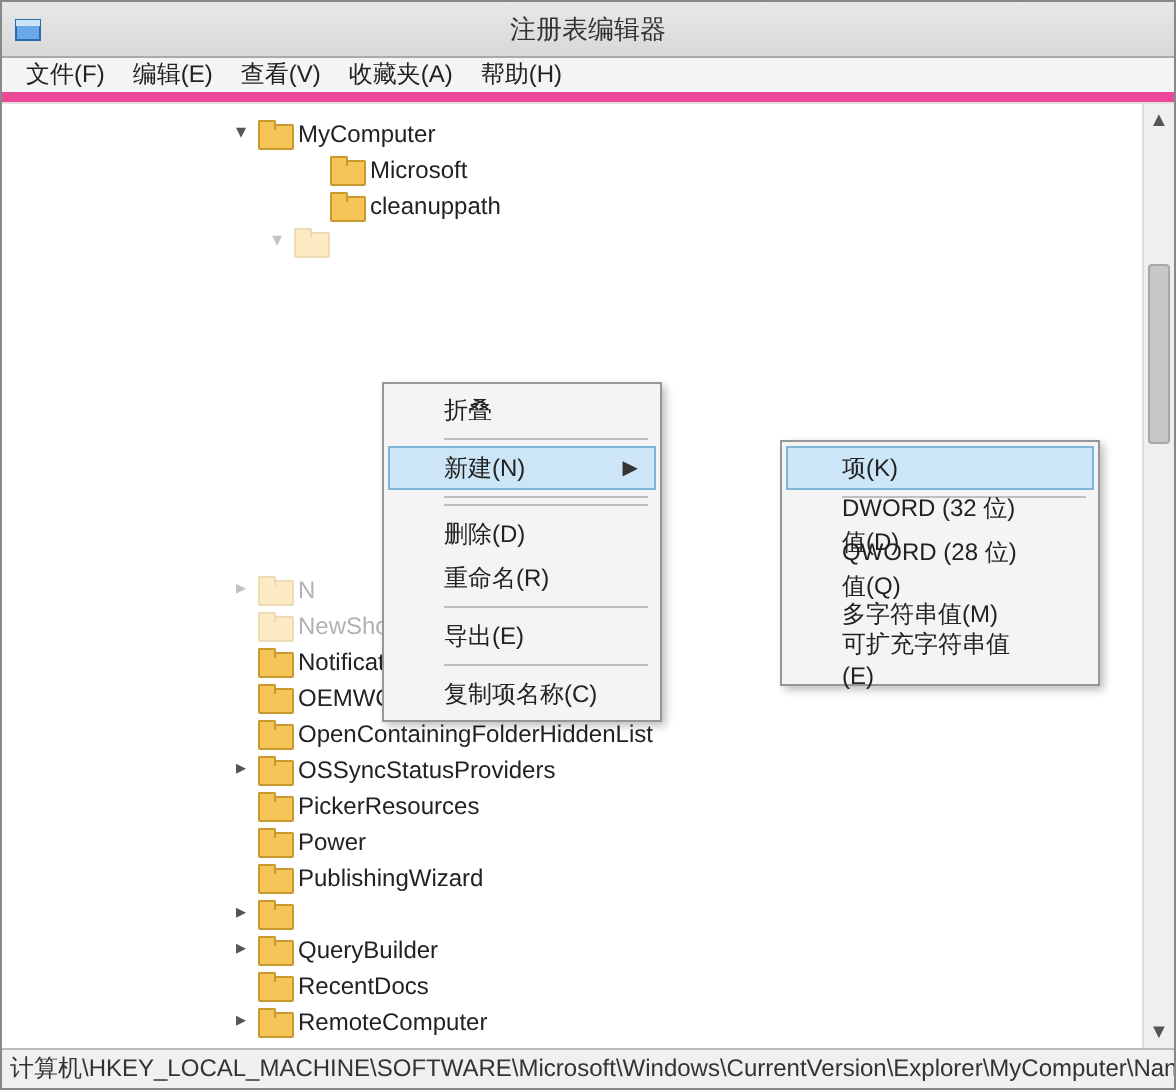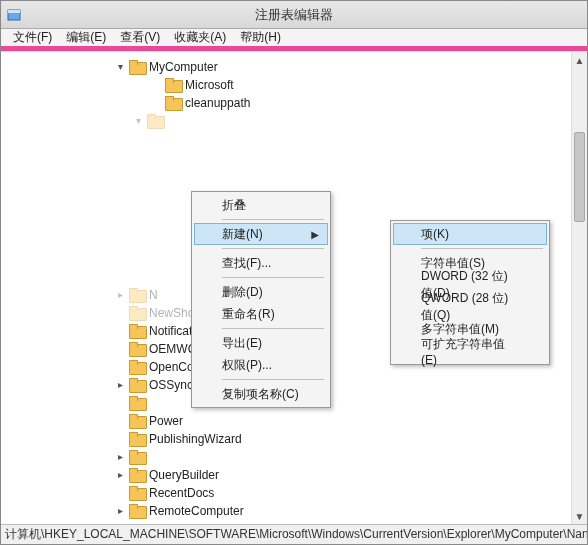--- a/index.html
+++ b/index.html
@@ -114,20 +114,21 @@
         <div class="row">
           <span class="indent" style="width: 114px;"></span>
           <span class="exp">▸</span>
           <span class="folder"></span>
           <span>OSSyncStatusProviders</span>
         </div>
         <div class="row">
           <span class="indent" style="width: 114px;"></span>
           <span class="exp blank">▸</span>
           <span class="folder"></span>
+          <span>PickerResources</span>
         </div>
         <div class="row">
           <span class="indent" style="width: 114px;"></span>
           <span class="exp blank">▸</span>
           <span class="folder"></span>
           <span>Power</span>
         </div>
         <div class="row">
           <span class="indent" style="width: 114px;"></span>
           <span class="exp blank">▸</span>
@@ -168,51 +169,42 @@
     <div class="ctxmenu main" id="ctxmain">
         <div class="ctxitem">
           <span>折叠</span>
         </div>
         <div class="sep"></div>
         <div class="ctxitem hover">
           <span>新建(N)</span>
           <span class="arrow">▶</span>
         </div>
         <div class="sep"></div>
-        <div class="ctxitem">
-          <span>查找(F)...</span>
-        </div>
         <div class="sep"></div>
         <div class="ctxitem">
           <span>删除(D)</span>
         </div>
         <div class="ctxitem">
           <span>重命名(R)</span>
         </div>
         <div class="sep"></div>
         <div class="ctxitem">
           <span>导出(E)</span>
-        </div>
-        <div class="ctxitem">
-          <span>权限(P)...</span>
         </div>
         <div class="sep"></div>
         <div class="ctxitem">
           <span>复制项名称(C)</span>
         </div>
       </div>
     <div class="ctxmenu sub" id="ctxsub">
         <div class="ctxitem hover">
           <span>项(K)</span>
         </div>
         <div class="sep"></div>
         <div class="ctxitem">
-          <span>字符串值(S)</span>
-        </div>
-        <div class="ctxitem">
           <span>DWORD (32 位)值(D)</span>
         </div>
         <div class="ctxitem">
           <span>QWORD (28 位)值(Q)</span>
         </div>
         <div class="ctxitem">
           <span>多字符串值(M)</span>
         </div>
         <div class="ctxitem">
           <span>可扩充字符串值(E)</span>

